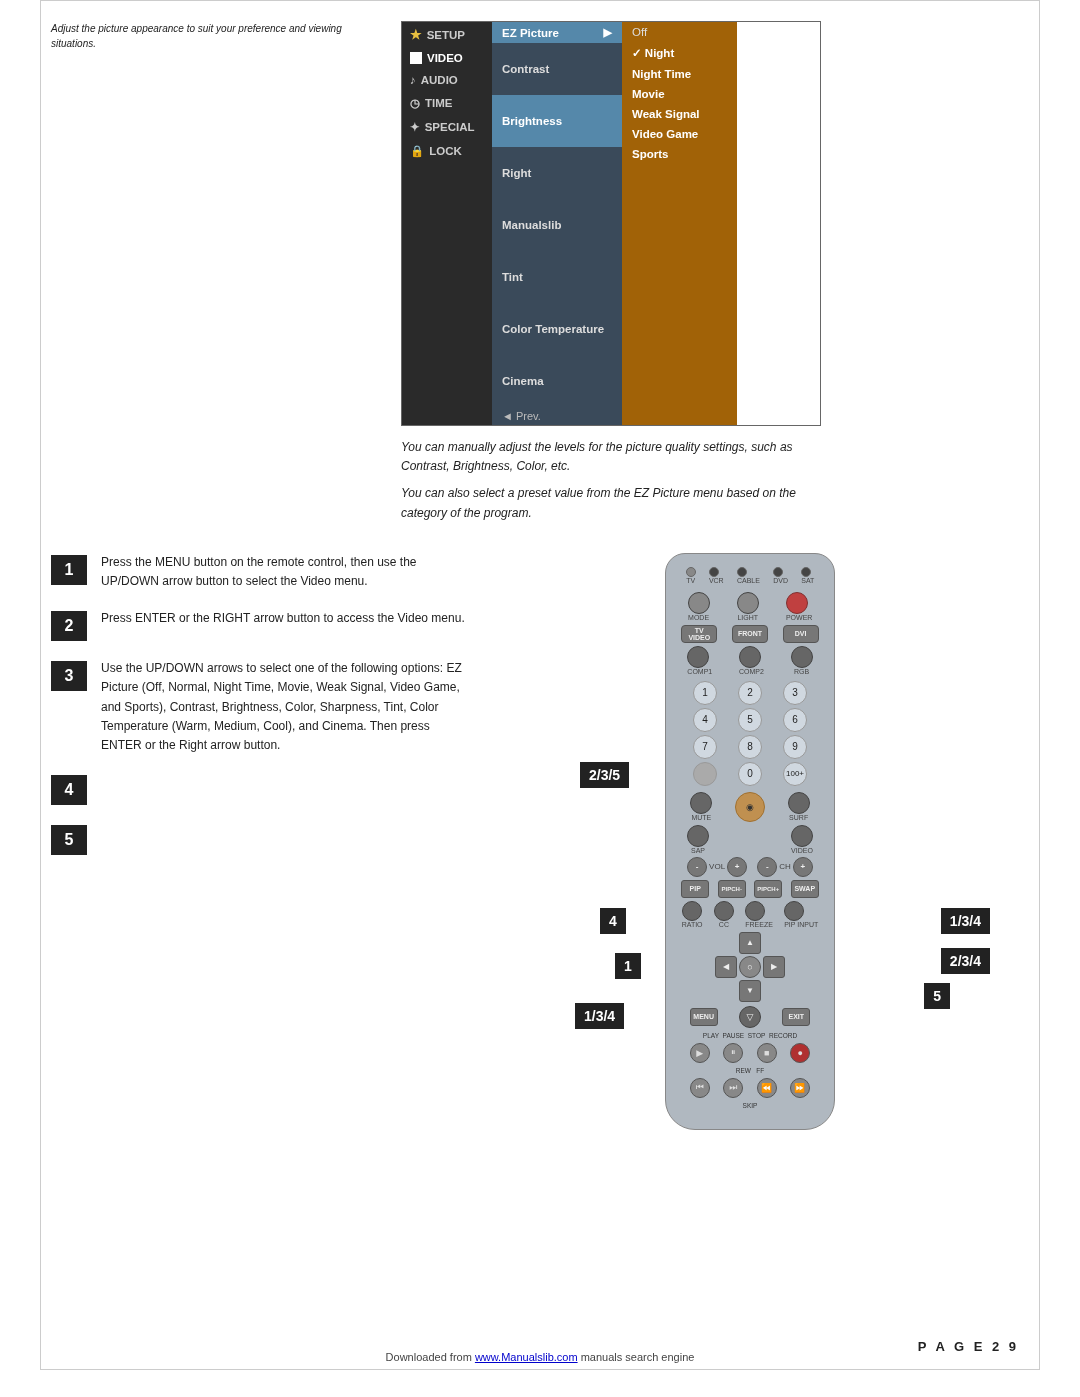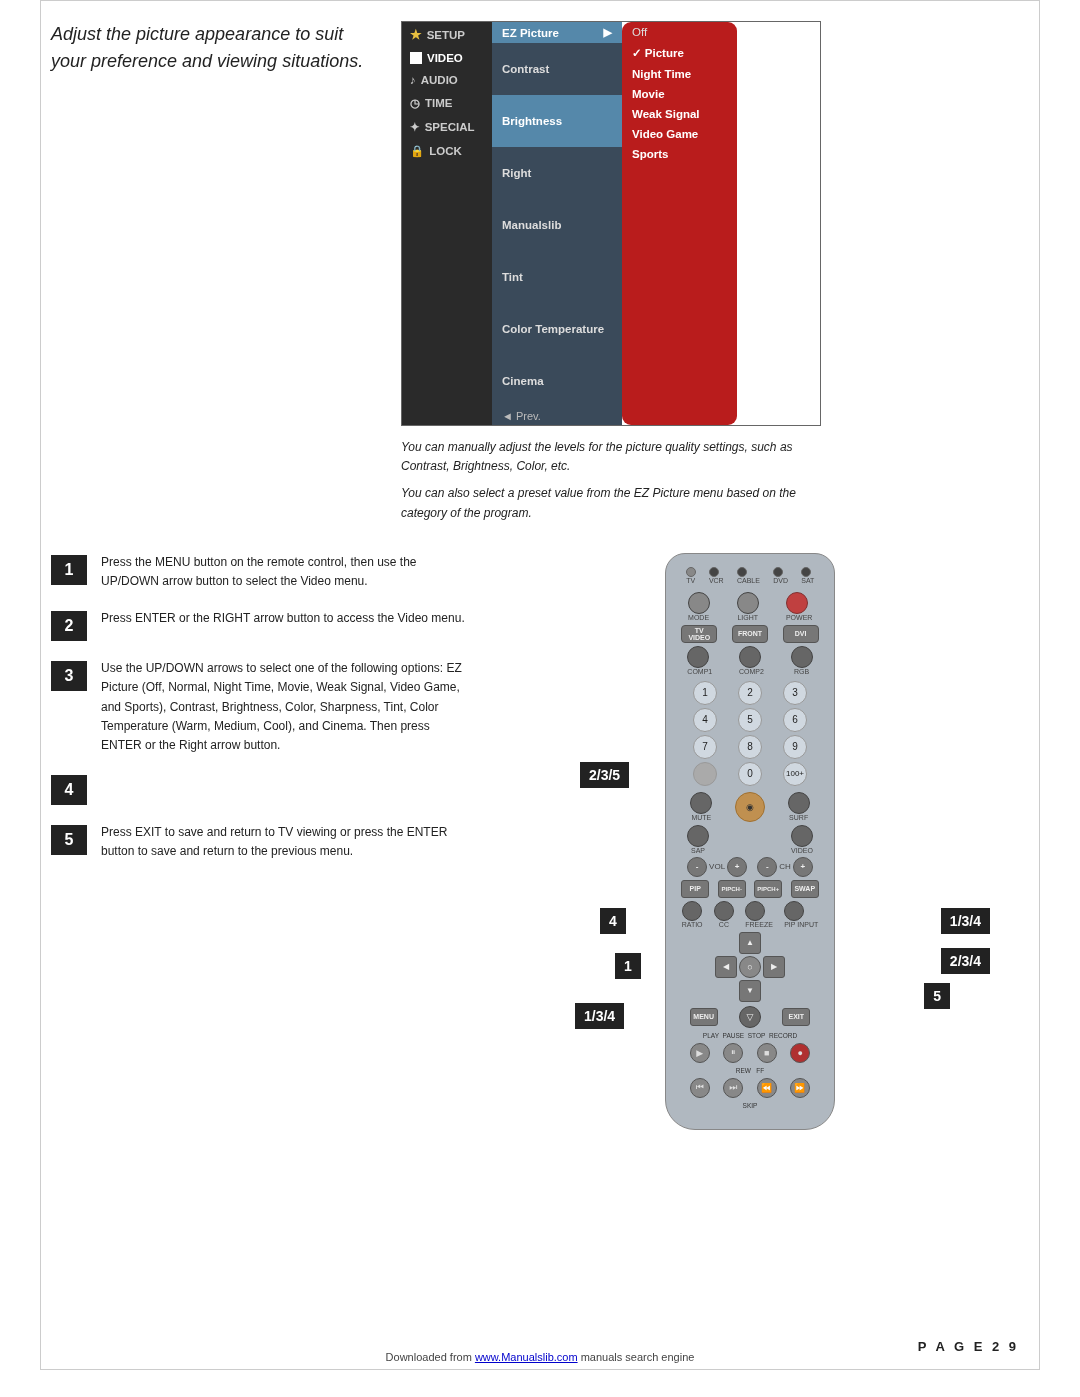--- a/index.html
+++ b/index.html
@@ -36,21 +36,21 @@
       gap: 30px;
       margin-bottom: 20px;
       align-items: flex-start;
     }
     .top-text {
       flex: 1;
       max-width: 320px;
     }
     .top-text p {
       font-style: italic;
-      font-size: 18px;
+      font-size: 10px;
       line-height: 1.5;
     }
     
     .menu-area {
       flex: 0 0 auto;
     }
     .tv-menu {
       display: flex;
       border: 1px solid #666;
       background: #fff;
@@ -89,23 +89,22 @@
       padding: 20px 10px;
       color: #ddd;
       font-size: 11.5px;
       font-weight: bold;
     }
     .menu-item-mid.highlighted {
       background: #5588aa;
       color: #fff;
     }
     .menu-col-right {
-      background: #b91c1c;
+      background: #a16207;
       min-width: 115px;
-      border-radius: 9px;
     }
     .menu-item-right {
       padding: 4px 10px;
       color: #ddd;
       font-size: 11.5px;
     }
     .menu-item-right.bold {
       font-weight: bold;
       color: #fff;
     }
@@ -408,21 +407,21 @@
           <div class="menu-item-mid">Tint</div>
           <div class="menu-item-mid">Color Temperature</div>
           <div class="menu-item-mid">Cinema</div>
           <div class="menu-prev">
             <span>◄ Prev.</span>
           </div>
         </div>
 
         <div class="menu-col-right">
           <div class="menu-item-right">Off</div>
-          <div class="menu-item-right bold checkmark">Picture</div>
+          <div class="menu-item-right bold checkmark">Night</div>
           <div class="menu-item-right bold">Night Time</div>
           <div class="menu-item-right bold">Movie</div>
           <div class="menu-item-right bold">Weak Signal</div>
           <div class="menu-item-right bold">Video Game</div>
           <div class="menu-item-right bold">Sports</div>
         </div>
       </div>
 
       <div style="max-width:420px; margin-top:10px;">
         <p class="caption-text">You can manually adjust the levels for the picture quality settings, such as Contrast, Brightness, Color, etc.</p>
@@ -445,21 +444,20 @@
       </div>
       <div class="step-row">
         <div class="step-num-box">3</div>
         <div class="step-text">Use the UP/DOWN arrows to select one of the following options: EZ Picture (Off, Normal, Night Time, Movie, Weak Signal, Video Game, and Sports), Contrast, Brightness, Color, Sharpness, Tint, Color Temperature (Warm, Medium, Cool), and Cinema. Then press ENTER or the Right arrow button.</div>
       </div>
       <div class="step-row">
         <div class="step-num-box">4</div>
       </div>
       <div class="step-row">
         <div class="step-num-box">5</div>
-        <div class="step-text">Press EXIT to save and return to TV viewing or press the ENTER button to save and return to the previous menu.</div>
       </div>
     </div>
 
     <div class="steps-right">
       <div class="remote-wrapper">
 
         <div class="step-badge" style="position:absolute; left:-10px; top:209px; background:#222; color:#fff; font-weight:bold; font-size:14px; padding:5px 9px;">
           <span>2/3/5</span>
         </div>
 

